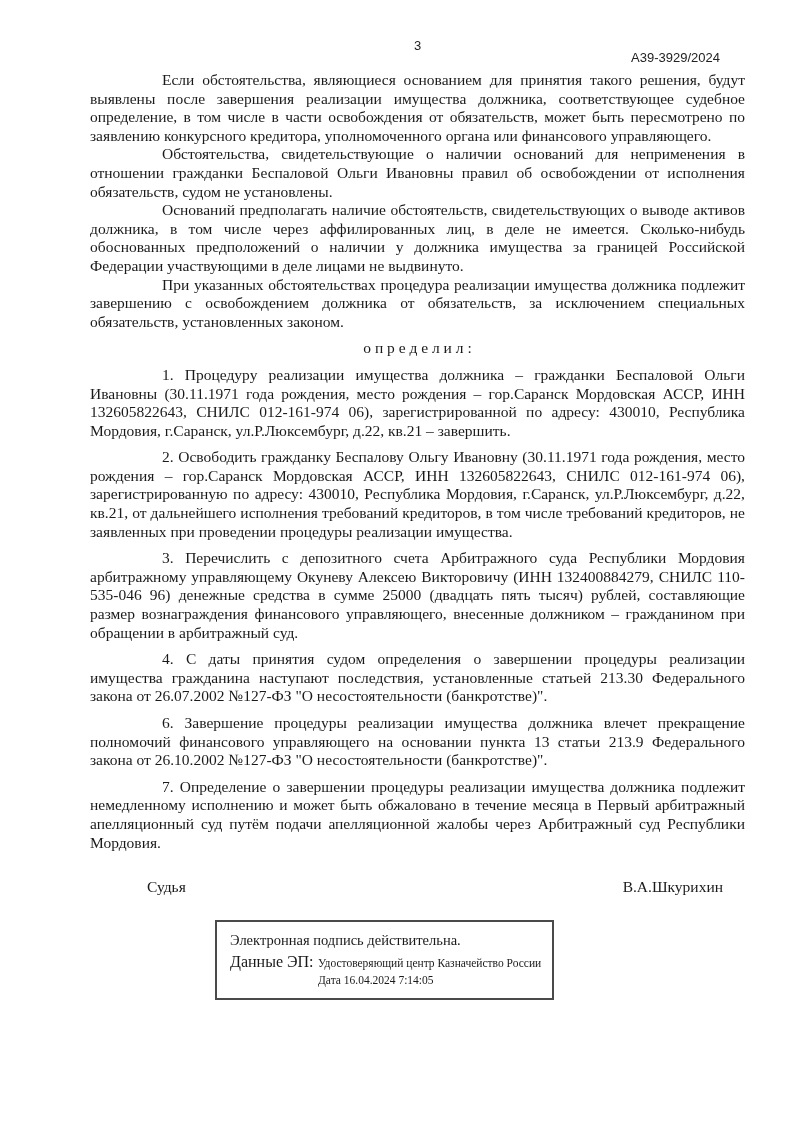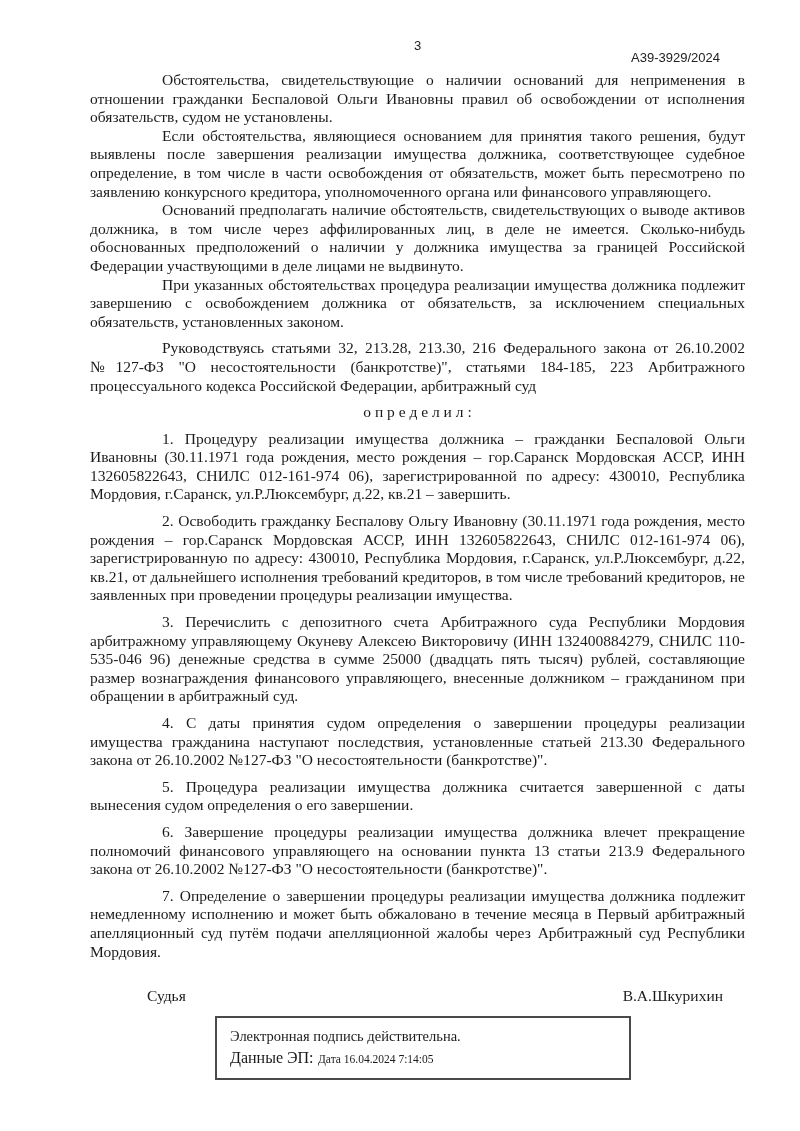--- a/index.html
+++ b/index.html
@@ -63,23 +63,23 @@
   }
   .signature-row {
     margin-top: 26px;
     display: flex;
     justify-content: space-between;
     font-size: 15.5px;
     padding-left: 57px;
     padding-right: 22px;
   }
   .stamp-box {
-    margin-top: 11px;
+    margin-top: 24px;
     margin-left: 125px;
-    width: 416px;
+    width: 339px;
     box-sizing: border-box;
     border: 2px solid #4a4a4a;
     padding: 9px 10px 10px 13px;
     background: #ffffff;
   }
   .stamp-title {
     margin: 0;
     font-size: 14.5px;
     line-height: 18px;
   }
@@ -105,46 +105,45 @@
 <body>
 
 <div class="page">
 
   <div class="page-header">
     <span class="page-number">3</span>
     <span class="case-number">А39-3929/2024</span>
   </div>
 
   <div class="doc-body">
+    <p class="body-para">Если обстоятельства, являющиеся основанием для принятия такого решения, будут выявлены после завершения реализации имущества должника, соответствующее судебное определение, в том числе в части освобождения от обязательств, может быть пересмотрено по заявлению конкурсного кредитора, уполномоченного органа или финансового управляющего.</p>
     <p class="body-para">Обстоятельства, свидетельствующие о наличии оснований для неприменения в отношении гражданки Беспаловой Ольги Ивановны правил об освобождении от исполнения обязательств, судом не установлены.</p>
-    <p class="body-para">Если обстоятельства, являющиеся основанием для принятия такого решения, будут выявлены после завершения реализации имущества должника, соответствующее судебное определение, в том числе в части освобождения от обязательств, может быть пересмотрено по заявлению конкурсного кредитора, уполномоченного органа или финансового управляющего.</p>
     <p class="body-para">Оснований предполагать наличие обстоятельств, свидетельствующих о выводе активов должника, в том числе через аффилированных лиц, в деле не имеется. Сколько-нибудь обоснованных предположений о наличии у должника имущества за границей Российской Федерации участвующими в деле лицами не выдвинуто.</p>
     <p class="body-para">При указанных обстоятельствах процедура реализации имущества должника подлежит завершению с освобождением должника от обязательств, за исключением специальных обязательств, установленных законом.</p>
 
-    <p class="ruling-basis">Руководствуясь статьями 32, 213.28, 213.30, 216 Федерального закона от 26.10.2002 №127-ФЗ "О несостоятельности (банкротстве)", статьями 184-185, 223 Арбитражного процессуального кодекса Российской Федерации, арбитражный суд</p>
 
     <p class="determined-heading">о п р е д е л и л :</p>
 
     <p class="ruling-item">1. Процедуру реализации имущества должника – гражданки Беспаловой Ольги Ивановны (30.11.1971 года рождения, место рождения – гор.Саранск Мордовская АССР, ИНН 132605822643, СНИЛС 012-161-974 06), зарегистрированной по адресу: 430010, Республика Мордовия, г.Саранск, ул.Р.Люксембург, д.22, кв.21 – завершить.</p>
     <p class="ruling-item">2. Освободить гражданку Беспалову Ольгу Ивановну (30.11.1971 года рождения, место рождения – гор.Саранск Мордовская АССР, ИНН 132605822643, СНИЛС 012-161-974 06), зарегистрированную по адресу: 430010, Республика Мордовия, г.Саранск, ул.Р.Люксембург, д.22, кв.21, от дальнейшего исполнения требований кредиторов, в том числе требований кредиторов, не заявленных при проведении процедуры реализации имущества.</p>
     <p class="ruling-item">3. Перечислить с депозитного счета Арбитражного суда Республики Мордовия арбитражному управляющему Окуневу Алексею Викторовичу (ИНН 132400884279, СНИЛС 110-535-046 96) денежные средства в сумме 25000 (двадцать пять тысяч) рублей, составляющие размер вознаграждения финансового управляющего, внесенные должником – гражданином при обращении в арбитражный суд.</p>
-    <p class="ruling-item">4. С даты принятия судом определения о завершении процедуры реализации имущества гражданина наступают последствия, установленные статьей 213.30 Федерального закона от 26.10.2002 №127-ФЗ "О несостоятельности (банкротстве)".</p>
-    <p class="ruling-item">5. Процедура реализации имущества должника считается завершенной с даты вынесения судом определения о его завершении.</p>
+    <p class="ruling-item">4. С даты принятия судом определения о завершении процедуры реализации имущества гражданина наступают последствия, установленные статьей 213.30 Федерального закона от 26.07.2002 №127-ФЗ "О несостоятельности (банкротстве)".</p>
     <p class="ruling-item">6. Завершение процедуры реализации имущества должника влечет прекращение полномочий финансового управляющего на основании пункта 13 статьи 213.9 Федерального закона от 26.10.2002 №127-ФЗ "О несостоятельности (банкротстве)".</p>
     <p class="ruling-item">7. Определение о завершении процедуры реализации имущества должника подлежит немедленному исполнению и может быть обжаловано в течение месяца в Первый арбитражный апелляционный суд путём подачи апелляционной жалобы через Арбитражный суд Республики Мордовия.</p>
   </div>
 
   <div class="signature-row">
     <span>Судья</span>
     <span>В.А.Шкурихин</span>
   </div>
 
   <div class="stamp-box">
     <p class="stamp-title">Электронная подпись действительна.</p>
     <div class="stamp-row">
       <span class="stamp-label">Данные ЭП:</span>
       <div class="stamp-details">
+        <p class="stamp-detail-line">Удостоверяющий центр Казначейство России</p>
         <p class="stamp-detail-line">Дата 16.04.2024 7:14:05</p>
       </div>
     </div>
   </div>
 
 </div>
 
 </body></html>

